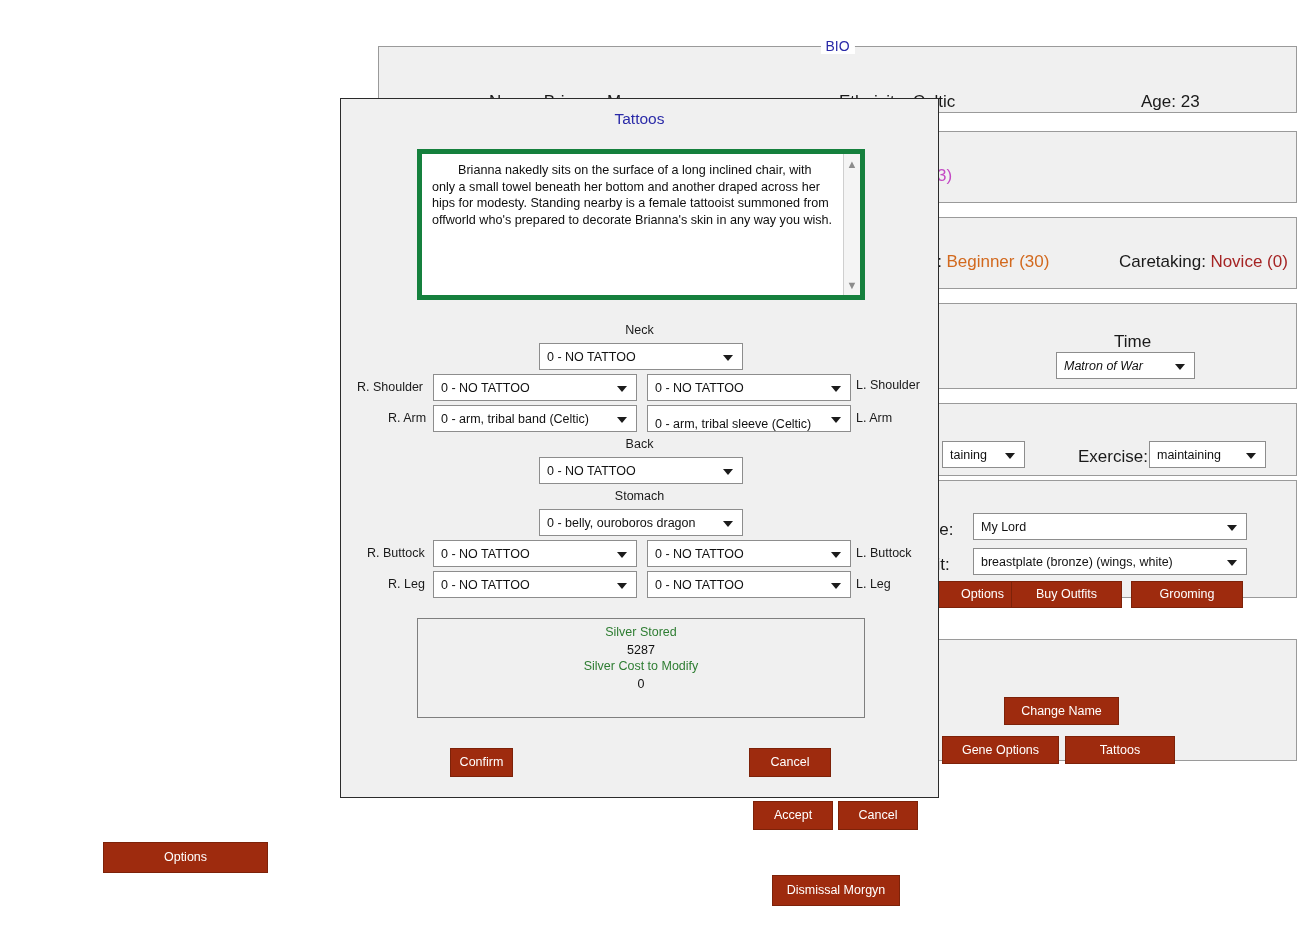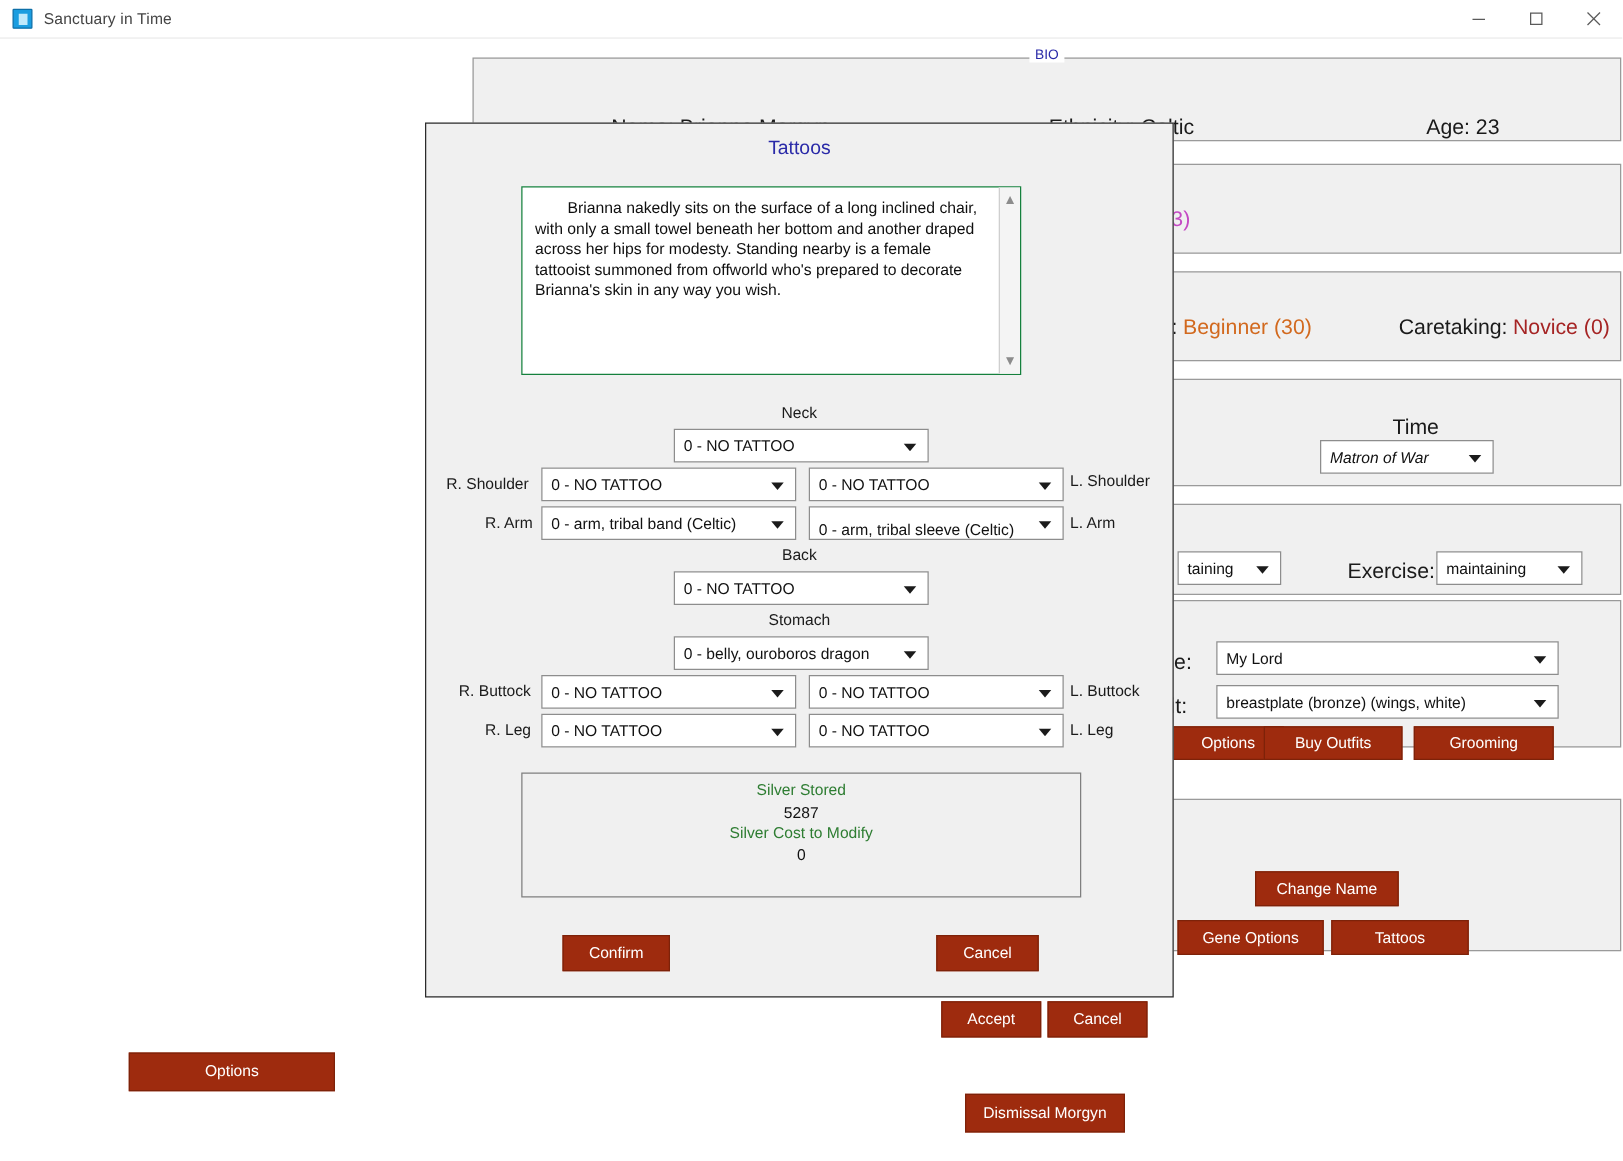--- a/index.html
+++ b/index.html
@@ -59,21 +59,21 @@
   .group {
     position: absolute;
     border: 1px solid #9a9a9a;
     background: #f0f0f0;
   }
   .group-legend {
     position: absolute;
     top: -9px;
     background: #ffffff;
     padding: 0 5px;
-    font-size: 11px;
+    font-size: 14px;
     color: #2a2aa8;
     white-space: nowrap;
   }
 
   .ctr { text-align: center; }
   .lbl { font-size: 17px; color: #1a1a1a; white-space: nowrap; }
   .val-magenta { color: #c449c4; }
   .val-orange  { color: #d2691e; }
   .val-darkred { color: #a52424; }
 
@@ -130,23 +130,23 @@
   }
   .dlg-title {
     position: absolute; left: 0; right: 0; top: 11px;
     text-align: center;
     font-size: 15.5px;
     color: #2a2aa8;
   }
   .desc-box {
     position: absolute;
     left: 76px; top: 50px;
-    width: 400px; height: 151px;
-    background: #ffffff;
-    border: 1px solid #15803d;
+    width: 448px; height: 151px;
+    background: #ffffff;
+    border: 5px solid #15803d;
     display: flex;
   }
   .desc-text {
     flex: 1 1 auto;
     padding: 8px 9px 8px 10px;
     font-size: 12.6px;
     line-height: 16.6px;
     color: #0f0f0f;
     text-indent: 26px;
     overflow: hidden;
@@ -185,42 +185,20 @@
     font-size: 12.5px;
   }
   .silver-label { color: #2e7d32; }
   .silver-num { color: #111; }
 </style>
 </head>
 <body>
 
 <div id="app">
 
-  <div class="titlebar">
-    <div class="tb-icon"></div>
-    <div class="tb-title">Sanctuary in Time</div>
-    <div class="tb-controls">
-      <div class="tb-btn">
-        <svg width="12" height="12" viewBox="0 0 12 12">
-            <line x1="1" y1="6.5" x2="11" y2="6.5" stroke="#5a5a5a" stroke-width="1"></line>
-          </svg>
-      </div>
-      <div class="tb-btn">
-        <svg width="12" height="12" viewBox="0 0 12 12">
-            <rect x="1.5" y="1.5" width="9" height="9" fill="none" stroke="#5a5a5a" stroke-width="1"></rect>
-          </svg>
-      </div>
-      <div class="tb-btn">
-        <svg width="12" height="12" viewBox="0 0 12 12">
-            <line x1="1" y1="1" x2="11" y2="11" stroke="#5a5a5a" stroke-width="1"></line>
-            <line x1="11" y1="1" x2="1" y2="11" stroke="#5a5a5a" stroke-width="1"></line>
-          </svg>
-      </div>
-    </div>
-  </div>
 
   <div class="bg-area">
 
     <div class="group" style="left:378px; top:15px; width:919px; height:67px;">
       <div class="group-legend" style="left:50%; transform:translateX(-50%);">BIO</div>
       <div class="lbl" style="position:absolute; left:110px; top:45px;">Name: Brianna Morgyn</div>
       <div class="lbl" style="position:absolute; left:460px; top:45px;">Ethnicity: Celtic</div>
       <div class="lbl" style="position:absolute; left:762px; top:45px;">Age: 23</div>
     </div>
 
@@ -367,18 +345,18 @@
     </div>
     <div class="slot-label" style="left:515px; top:478px;">L. Leg</div>
 
     <div class="silver-box">
       <div class="silver-line silver-label" style="margin-top:6px;">Silver Stored</div>
       <div class="silver-line silver-num" style="margin-top:4px;">5287</div>
       <div class="silver-line silver-label" style="margin-top:2px;">Silver Cost to Modify</div>
       <div class="silver-line silver-num" style="margin-top:4px;">0</div>
     </div>
 
-    <div class="mbtn" style="left:109px; top:649px; width:86px; height:29px;">Confirm</div>
+    <div class="mbtn" style="left:109px; top:649px; width:63px; height:29px;">Confirm</div>
     <div class="mbtn" style="left:408px; top:649px; width:82px; height:29px;">Cancel</div>
 
   </div>
 
 </div>
 
 </body></html>

